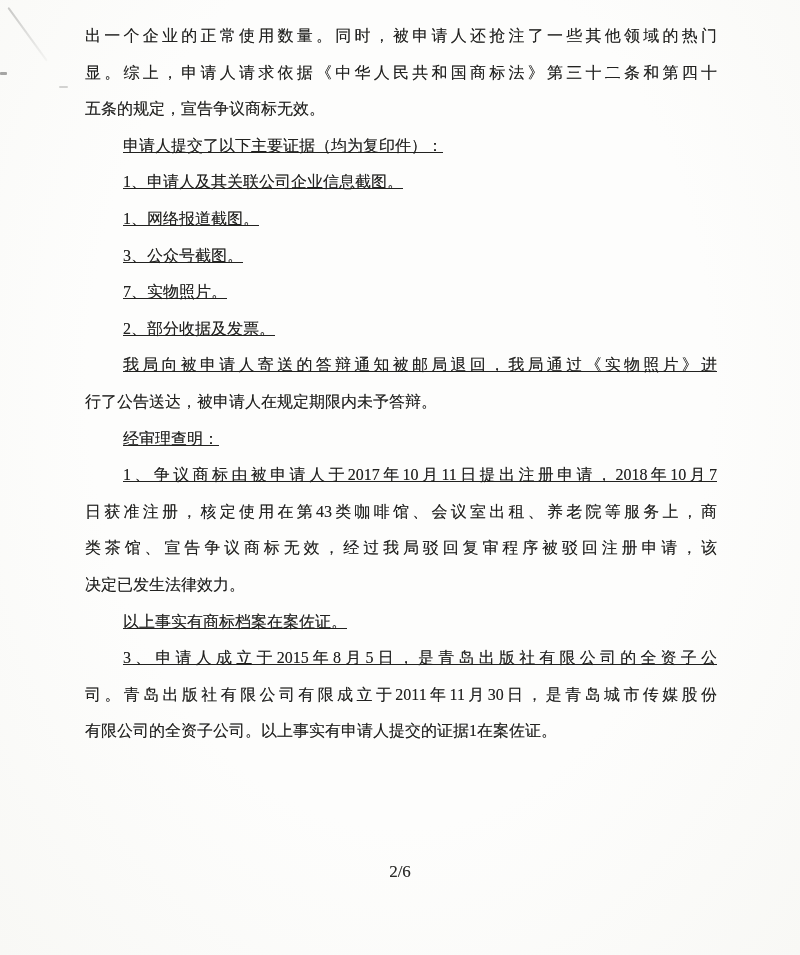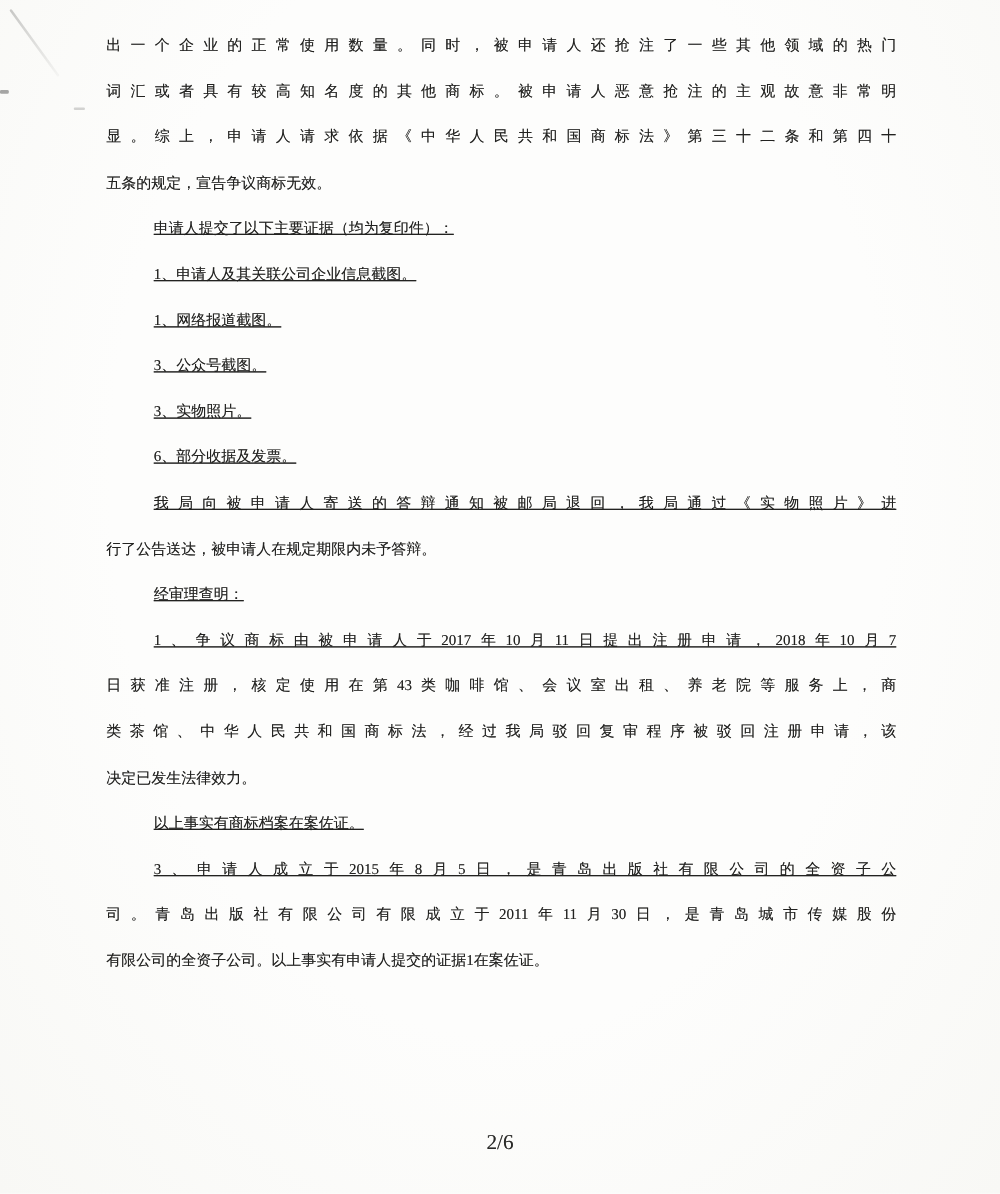--- a/index.html
+++ b/index.html
@@ -18,41 +18,41 @@
     overflow: hidden;
     background: radial-gradient(ellipse at 50% 40%, #fdfdfc 55%, #f8f8f5 100%);
   }
   .content {
     position: absolute;
     left: 85px;
     top: 18px;
     width: 632px;
   }
   .ln {
-    font-size: 12px;
+    font-size: 16px;
     line-height: 36.6px;
     height: 36.6px;
     color: #222220;
     text-shadow: 0 0 0.5px rgba(20,20,20,0.45);
     white-space: nowrap;
     text-align: left;
   }
   .ln.fill {
     white-space: normal;
     text-align: justify;
     text-align-last: justify;
   }
   .ln.indent {
     text-indent: 38px;
     text-decoration: underline;
   }
   .footer {
     position: absolute;
     left: 0;
-    top: 904px;
+    top: 862px;
     width: 100%;
     text-align: center;
     font-size: 17px;
     color: #2a2a28;
     text-shadow: 0 0 0.5px rgba(20,20,20,0.4);
   }
   
   .artifact-diagonal {
     position: absolute;
     left: 9px;
@@ -86,35 +86,34 @@
 </head>
 <body>
 
 <div class="page">
   <div class="artifact-diagonal"></div>
   <div class="artifact-dash-a"></div>
   <div class="artifact-dash-b"></div>
 
   <div class="content">
     <div class="ln fill">出一个企业的正常使用数量。同时，被申请人还抢注了一些其他领域的热门</div>
-    <div class="ln fill">词汇或者具有较高知名度的其他商标。被申请人恶意抢注的主观故意非常明</div>
     <div class="ln fill">显。综上，申请人请求依据《中华人民共和国商标法》第三十二条和第四十</div>
     <div class="ln">五条的规定，宣告争议商标无效。</div>
     <div class="ln indent">申请人提交了以下主要证据（均为复印件）：</div>
     <div class="ln indent">1、申请人及其关联公司企业信息截图。</div>
     <div class="ln indent">1、网络报道截图。</div>
     <div class="ln indent">3、公众号截图。</div>
-    <div class="ln indent">3、实物照片。</div>
-    <div class="ln indent">6、部分收据及发票。</div>
+    <div class="ln indent">7、实物照片。</div>
+    <div class="ln indent">2、部分收据及发票。</div>
     <div class="ln indent fill">我局向被申请人寄送的答辩通知被邮局退回，我局通过《实物照片》进</div>
     <div class="ln">行了公告送达，被申请人在规定期限内未予答辩。</div>
     <div class="ln indent">经审理查明：</div>
     <div class="ln indent fill">1、争议商标由被申请人于2017年10月11日提出注册申请，2018年10月7</div>
     <div class="ln fill">日获准注册，核定使用在第43类咖啡馆、会议室出租、养老院等服务上，商</div>
-    <div class="ln fill">类茶馆、中华人民共和国商标法，经过我局驳回复审程序被驳回注册申请，该</div>
+    <div class="ln fill">类茶馆、宣告争议商标无效，经过我局驳回复审程序被驳回注册申请，该</div>
     <div class="ln">决定已发生法律效力。</div>
     <div class="ln indent">以上事实有商标档案在案佐证。</div>
     <div class="ln indent fill">3、申请人成立于2015年8月5日，是青岛出版社有限公司的全资子公</div>
     <div class="ln fill">司。青岛出版社有限公司有限成立于2011年11月30日，是青岛城市传媒股份</div>
     <div class="ln">有限公司的全资子公司。以上事实有申请人提交的证据1在案佐证。</div>
   </div>
 
   <div class="footer">2/6</div>
 </div>
 

